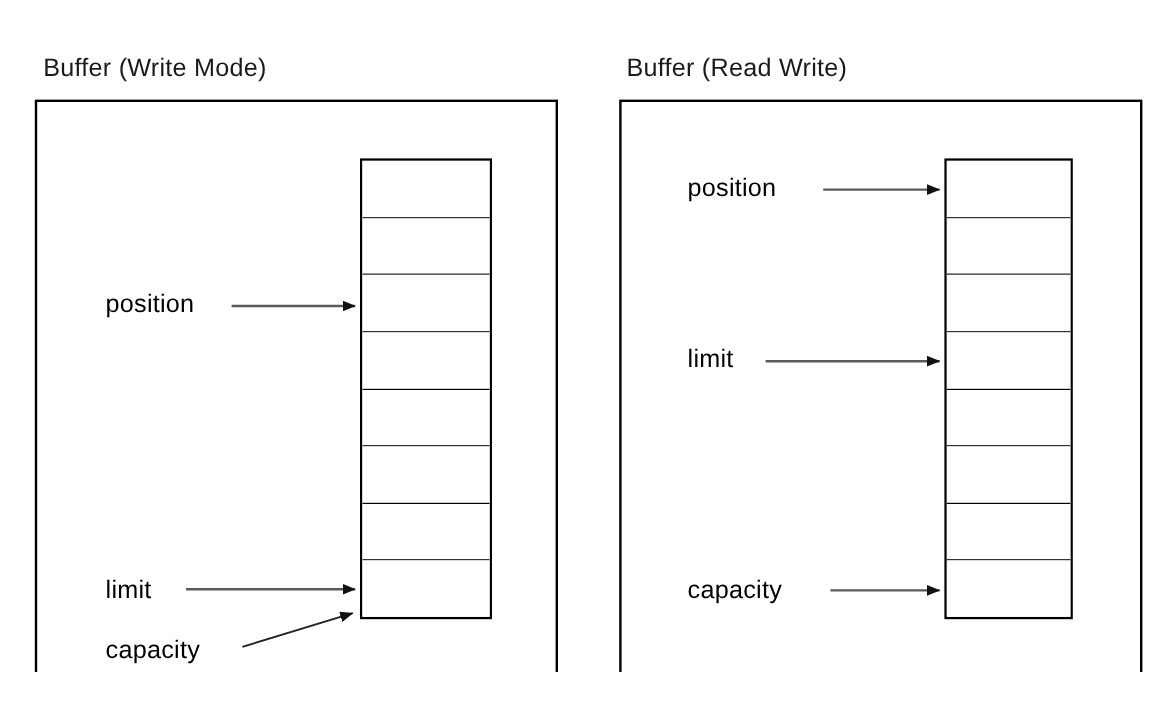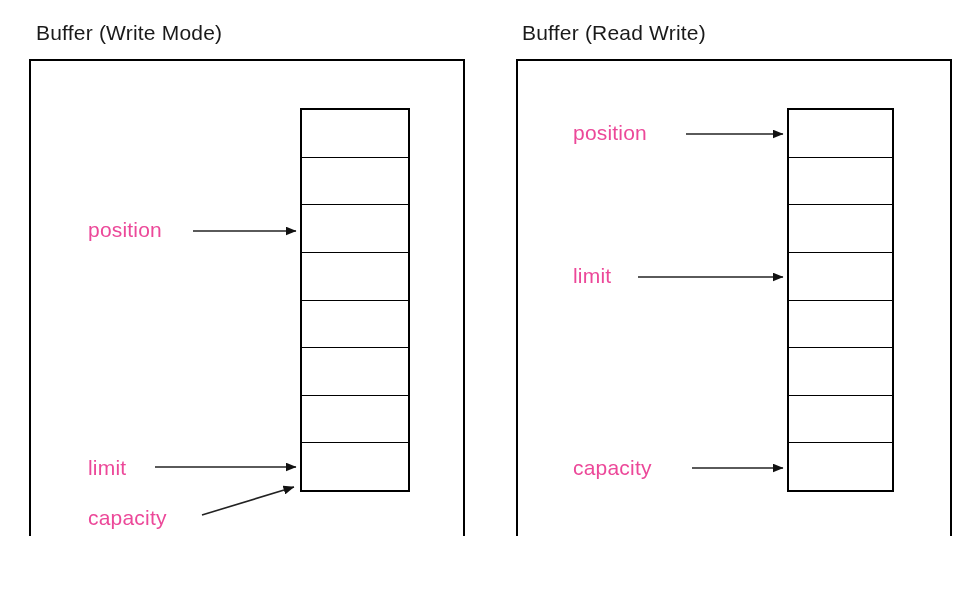--- a/index.html
+++ b/index.html
@@ -10,20 +10,21 @@
   body {
     font-family: "Liberation Sans", "DejaVu Sans", sans-serif;
     color: #111111;
   }
   #canvas {
     position: relative;
     width: 980px;
     height: 536px;
     background: #ffffff;
     overflow: hidden;
+    margin-top: 24px;
   }
   .panel-title {
     position: absolute;
     font-size: 21px;
     font-weight: 400;
     color: #1a1a1a;
     letter-spacing: 0.2px;
     white-space: nowrap;
   }
   .panel-box {
@@ -46,21 +47,21 @@
     border-bottom: 1.5px solid #000000;
     background: #ffffff;
   }
   .buffer-cell:last-child {
     border-bottom: none;
   }
   .arrow-label {
     position: absolute;
     font-size: 21px;
     font-weight: 400;
-    color: #ec4899;
+    color: #000000;
     white-space: nowrap;
     letter-spacing: 0.2px;
   }
   .arrow-layer {
     position: absolute;
     left: 0;
     top: 0;
     width: 980px;
     height: 603px;
     pointer-events: none;

